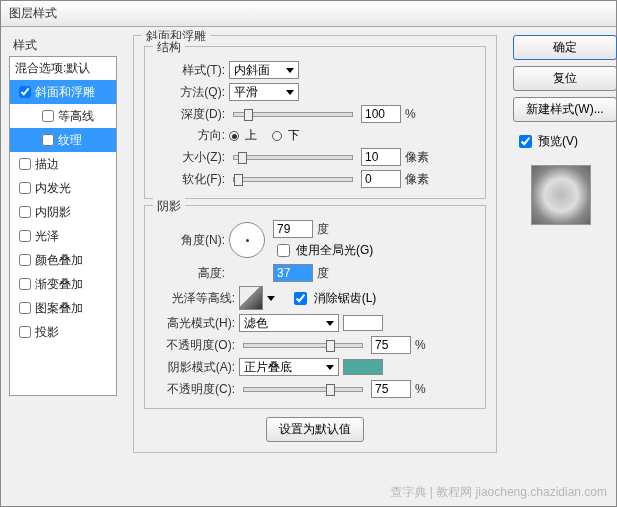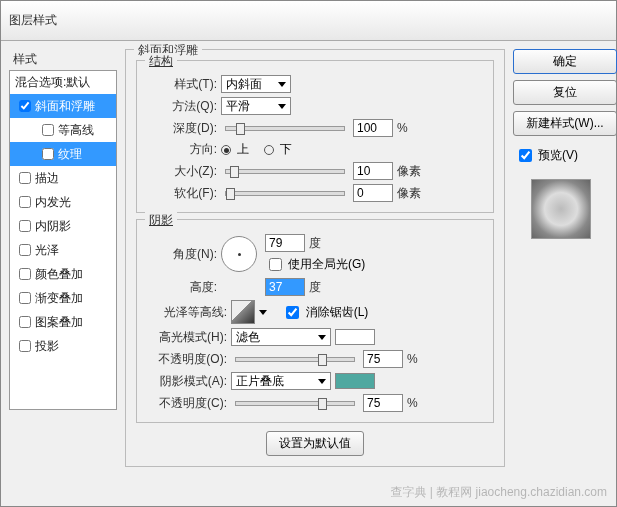--- a/index.html
+++ b/index.html
@@ -1,31 +1,31 @@
 <!DOCTYPE html>
 <html><head>
 <meta charset="utf-8">
 <style>
 * { box-sizing: border-box; font-family: "Microsoft YaHei", "SimSun", sans-serif; font-size: 12px; }
 body { margin: 0; background: #f0f0f0; width: 617px; height: 507px; overflow: hidden; position: relative; }
 .window { background: #f0f0f0; border: 1px solid #888; width: 617px; height: 507px; }
-.titlebar { background: linear-gradient(#fff, #e8e8e8); border-bottom: 1px solid #aaa; padding: 11px 8px; font-size: 12px; color: #333; }
-.content { display: flex; padding: 8px; gap: 8px; }
+.titlebar { background: linear-gradient(#fff, #e8e8e8); border-bottom: 1px solid #aaa; padding: 4px 8px; font-size: 12px; color: #333; }
+.content { display: flex; padding: 8px; gap: 16px; }
 .left-panel { width: 108px; }
 .left-panel .label { padding: 2px 4px; font-size: 12px; color: #333; }
 .styles-list { border: 1px solid #999; background: #fff; height: 340px; }
 .style-item { padding: 3px 5px; display: flex; align-items: center; font-size: 12px; color: #222; cursor: pointer; }
 .style-item.selected { background: #3399ff; color: #fff; }
 .style-item.sub { padding-left: 28px; }
 .style-item input[type=checkbox] { margin-right: 4px; width: 12px; height: 12px; }
 .middle-panel { flex: 1; }
 .fieldset { border: 1px solid #bbb; margin: 0 0 6px 0; padding: 6px 10px 10px 10px; position: relative; }
 .fieldset .legend { position: absolute; top: -8px; left: 8px; background: #f0f0f0; padding: 0 4px; color: #333; font-size: 12px; }
 .sub-fieldset { border: 1px solid #bbb; margin: 4px 0 6px 0; padding: 10px 10px 6px 10px; position: relative; }
-.sub-fieldset .legend { position: absolute; top: -8px; left: 8px; background: #f0f0f0; padding: 0 4px; color: #333; font-size: 12px; text-decoration: underline; }
+.sub-fieldset .legend { position: absolute; top: -8px; left: 8px; background: #f0f0f0; padding: 0 4px; color: #333; font-size: 12px; }
 .row { display: flex; align-items: center; margin: 4px 0; gap: 4px; }
 .row .lbl { width: 70px; text-align: right; color: #333; }
 .dropdown { border: 1px solid #888; background: #fff; display: inline-flex; align-items: center; padding: 1px 4px; height: 18px; min-width: 70px; }
 .dropdown .dd-text { flex: 1; }
 .dropdown .dd-arrow { width: 0; height: 0; border-left: 4px solid transparent; border-right: 4px solid transparent; border-top: 5px solid #000; margin-left: 4px; }
 .slider { flex: 0 0 120px; height: 5px; background: #ddd; border: 1px solid #999; position: relative; margin: 0 4px; }
 .slider .thumb { position: absolute; top: -4px; width: 9px; height: 12px; background: #eee; border: 1px solid #666; }
 input[type=text].num { width: 40px; height: 18px; border: 1px solid #888; padding: 1px 3px; text-align: left; }
 .unit { color: #333; width: 30px; }
 .radio-dot { width: 10px; height: 10px; border-radius: 50%; border: 1px solid #555; display: inline-block; vertical-align: middle; margin-right: 2px; position: relative; }

